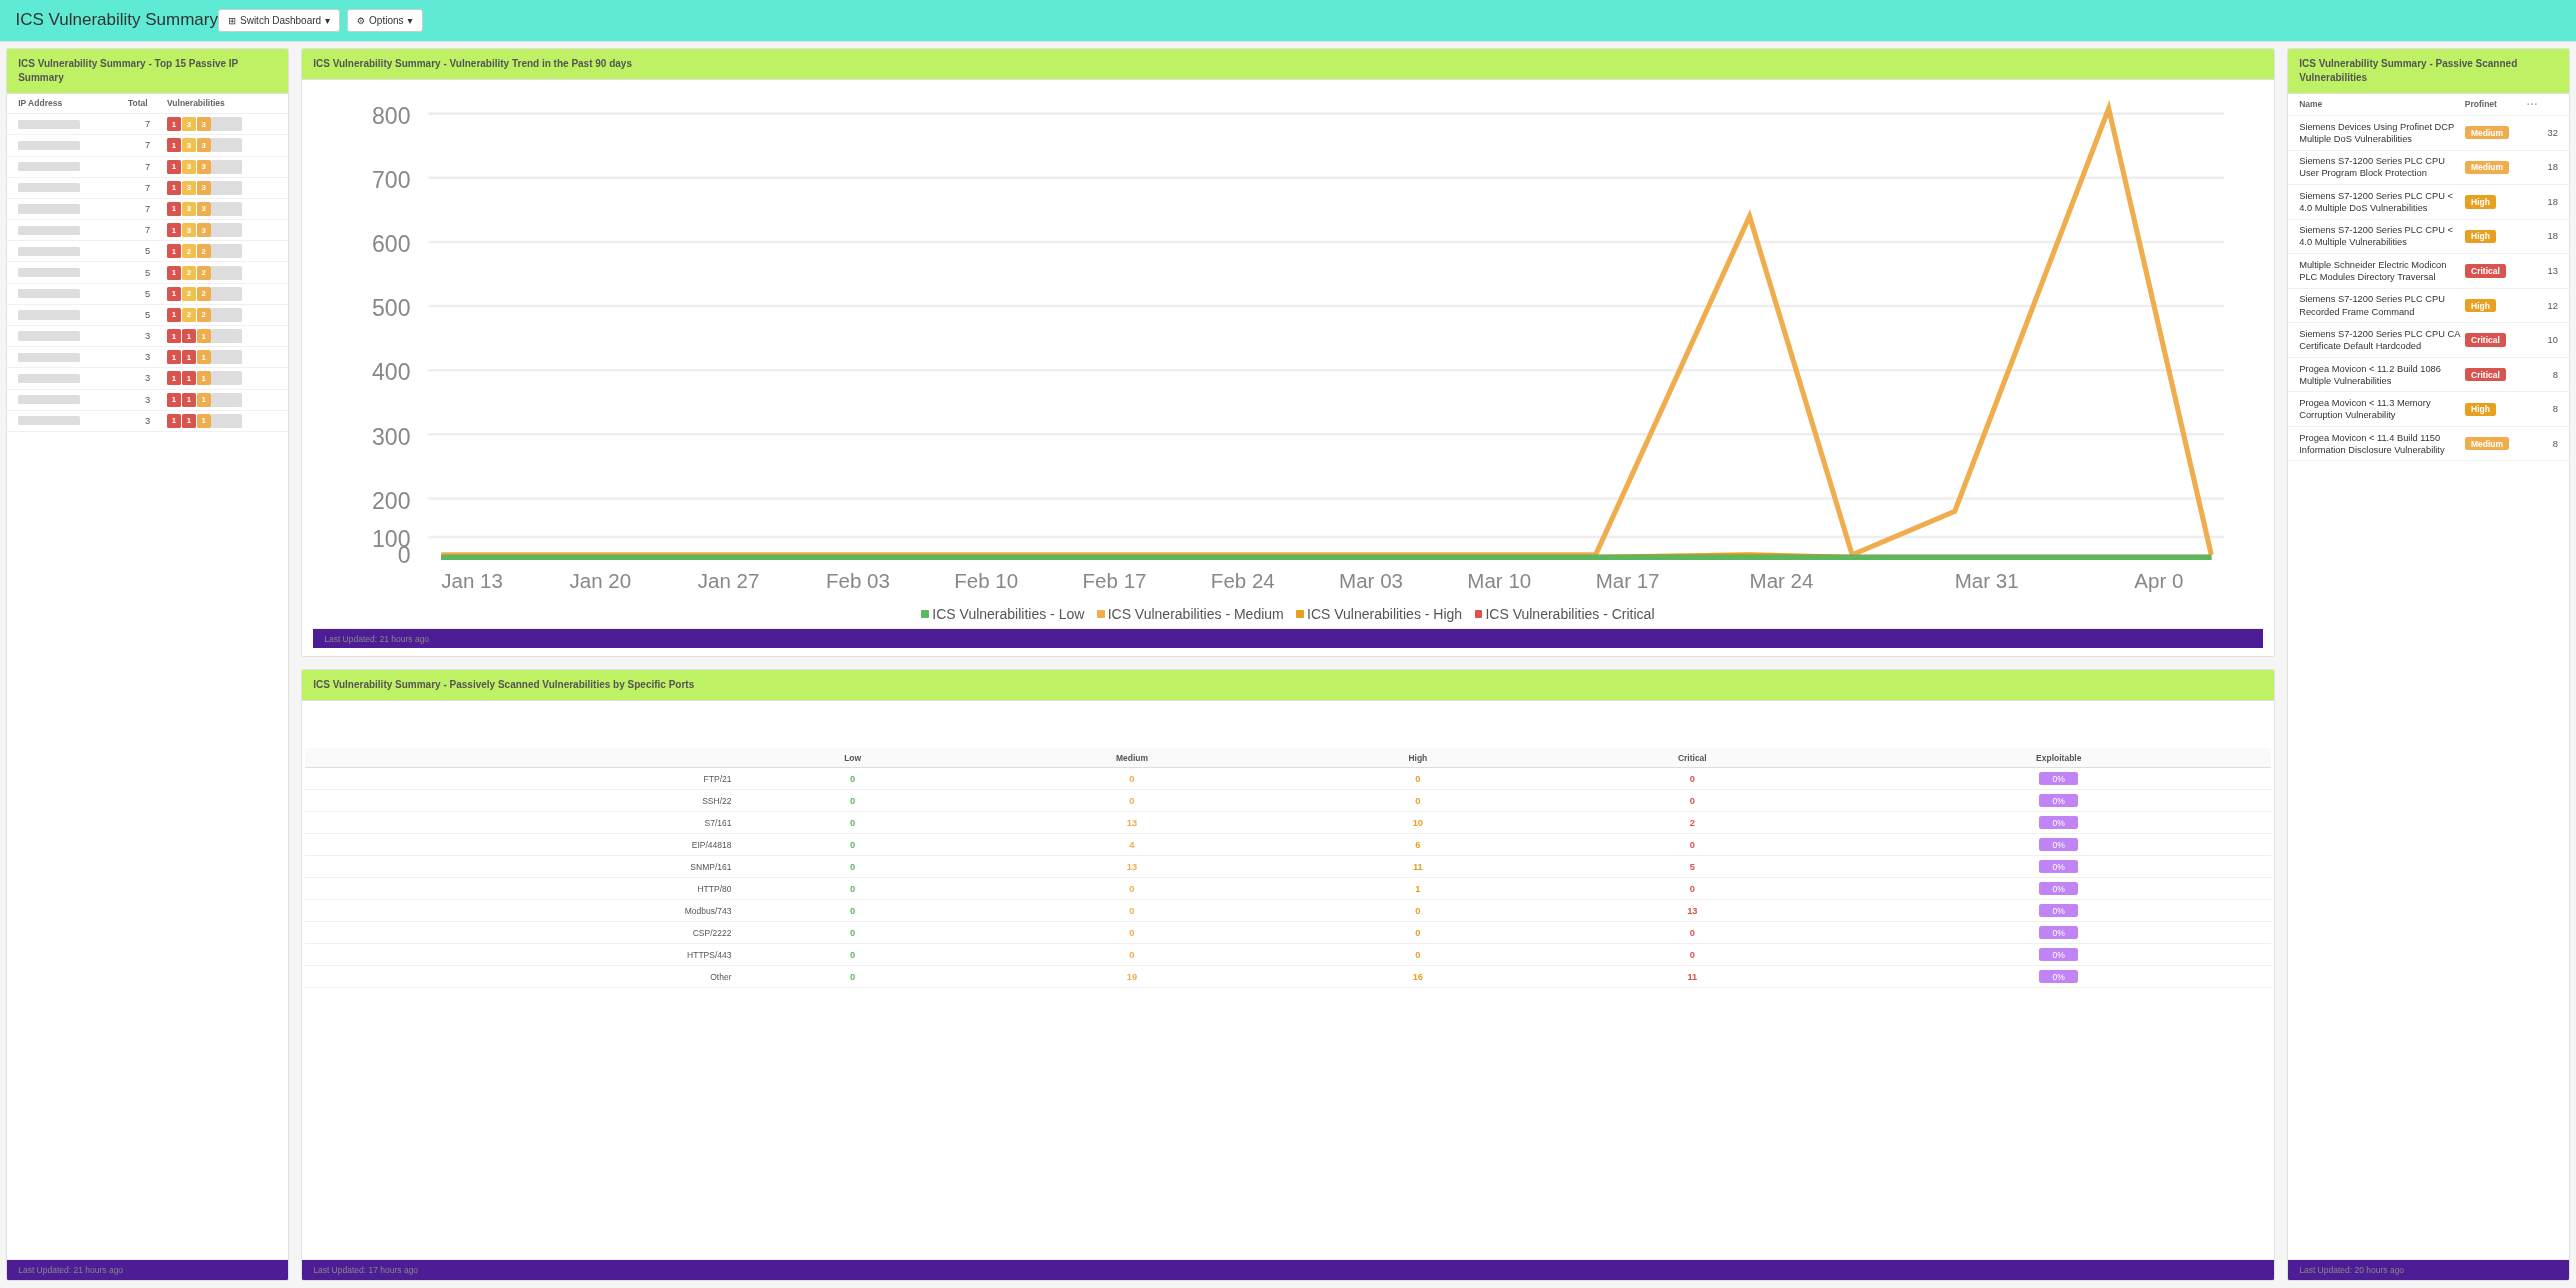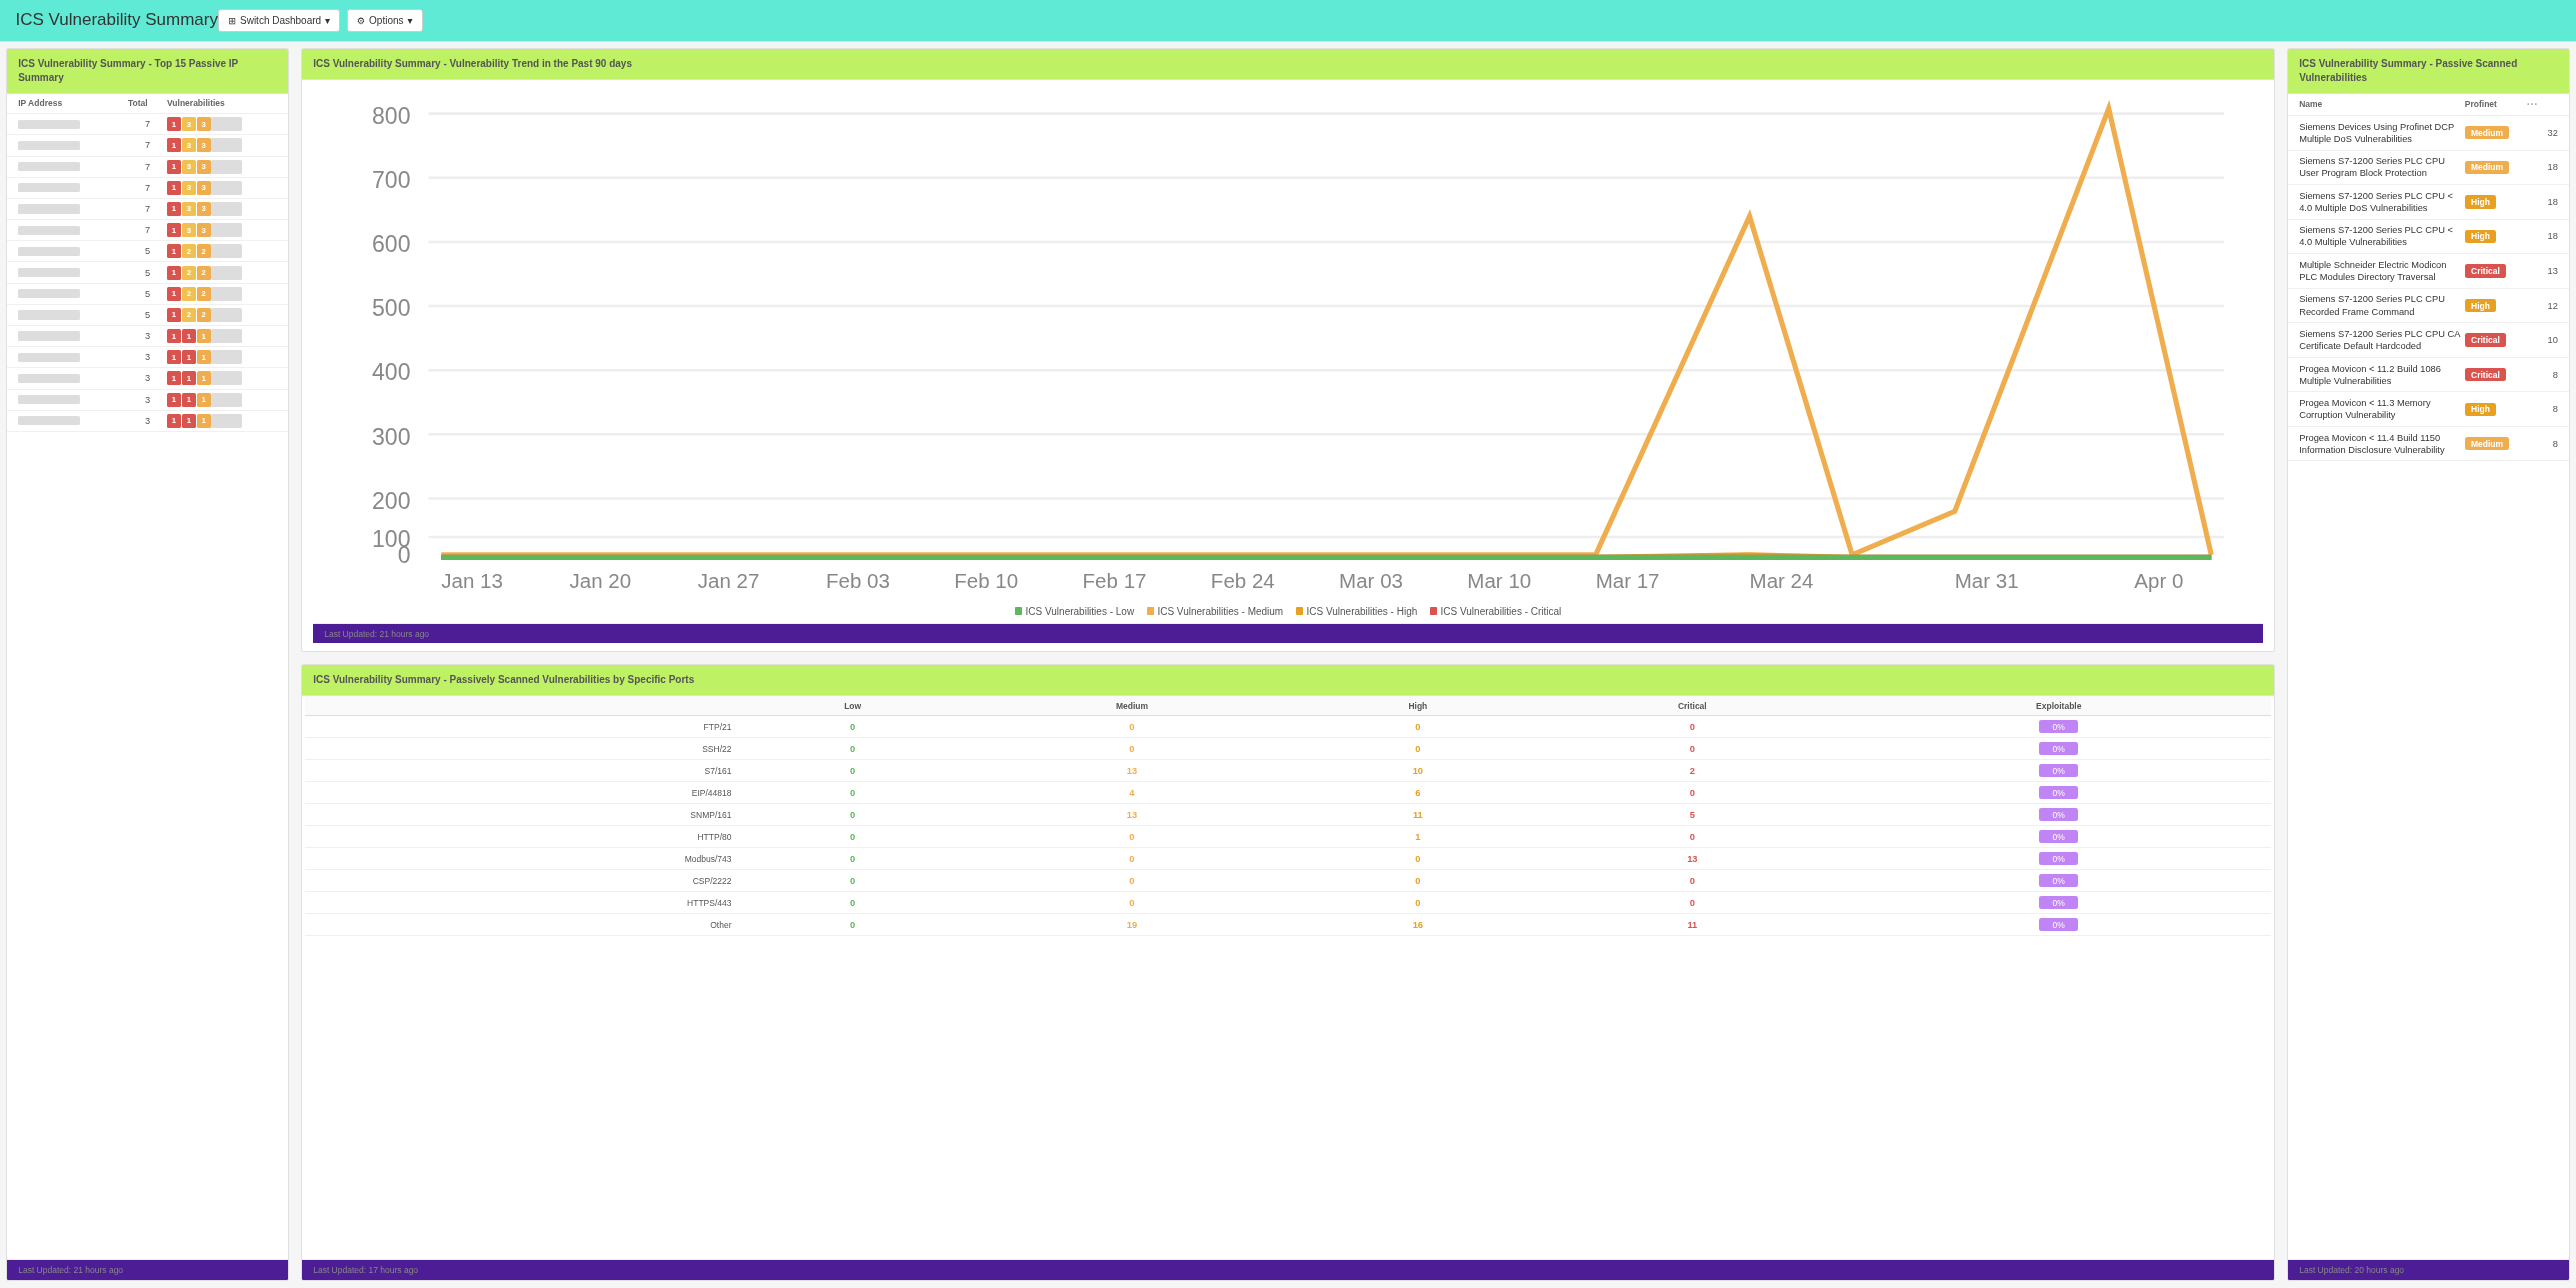--- a/index.html
+++ b/index.html
@@ -30,21 +30,21 @@
     .vbar.medium { background: #f0c050; }
     .vbar.empty { background: #ddd; width: 31px; }
     .panel-footer { padding: 4.7px 11px; font-size: 8.5px; color: #888; border-top: 0.8px solid #eee; background: #4c1d95; }
     .chart-panel { flex: 0 0 auto; }
     .ports-panel { flex: 1; }
 
     
     .chart-area { padding: 7.8px 11px; }
     .chart-svg { width: 100%; }
     .chart-legend { display: flex; gap: 12.4px; justify-content: center; padding: 3.1px 0 6.2px; flex-wrap: wrap; }
-    .legend-item { display: flex; align-items: center; gap: 3.1px; font-size: 10px; color: #555; }
+    .legend-item { display: flex; align-items: center; gap: 3.1px; font-size: 14px; color: #555; }
     .legend-dot { width: 7.8px; height: 7.8px; border-radius: 0.8px; }
 
     
     .ports-table { width: 100%; border-collapse: collapse; font-size: 9.3px; }
     .ports-table th { padding: 4.7px 7.8px; text-align: center; font-weight: 600; color: #555; border-bottom: 0.8px solid #ddd; background: #fafafa; font-size: 8.5px; }
     .ports-table th:first-child { text-align: right; }
     .ports-table td { padding: 3.9px 7.8px; text-align: center; border-bottom: 0.8px solid #f0f0f0; }
     .ports-table td:first-child { text-align: right; color: #555; font-size: 8.5px; }
     .val-low { color: #5cb85c; font-weight: 600; }
     .val-med { color: #f0ad4e; font-weight: 600; }
@@ -57,21 +57,21 @@
     .vuln-list-header { display: grid; grid-template-columns: 1fr 62px 31px; padding: 4.7px 11px; font-size: 8.5px; font-weight: 600; color: #666; border-bottom: 0.8px solid #eee; align-items: center; }
     .vuln-row { display: grid; grid-template-columns: 1fr 62px 31px; padding: 4.7px 11px; border-bottom: 0.8px solid #f0f0f0; align-items: center; }
     .vuln-name { font-size: 9.3px; color: #333; line-height: 1.3; }
     .sev-badge { border-radius: 2.3px; padding: 1.6px 6.2px; font-size: 8.5px; font-weight: 600; color: #fff; text-align: center; display: inline-block; }
     .sev-medium { background: #f0ad4e; }
     .sev-high { background: #e8a020; }
     .sev-critical { background: #d9534f; }
     .vuln-count { font-size: 9.3px; color: #555; text-align: right; }
     .more-icon { font-size: 11px; color: #aaa; cursor: pointer; }
 
-    .table-wrapper { padding: 0 3.1px; overflow-x: auto; }
+    .table-wrapper { padding: 0 3.1px; overflow-x: auto; margin-top: 47px; }
   </style>
 </head>
 <body>
 
 <div class="top-header">
   <h1 class="page-title">ICS Vulnerability Summary</h1>
   <div class="header-buttons">
     <button class="btn">
       <span class="btn-icon">⊞</span>
       <span>Switch Dashboard</span>

